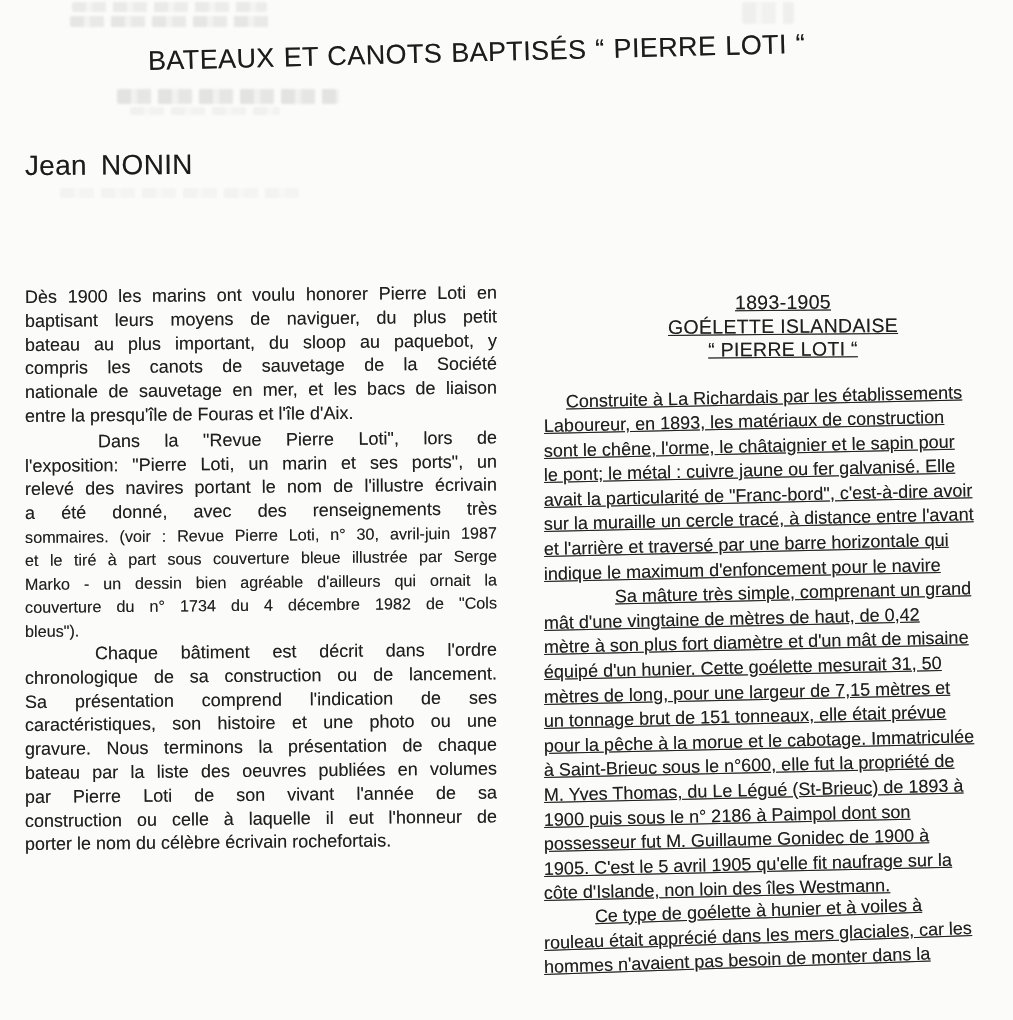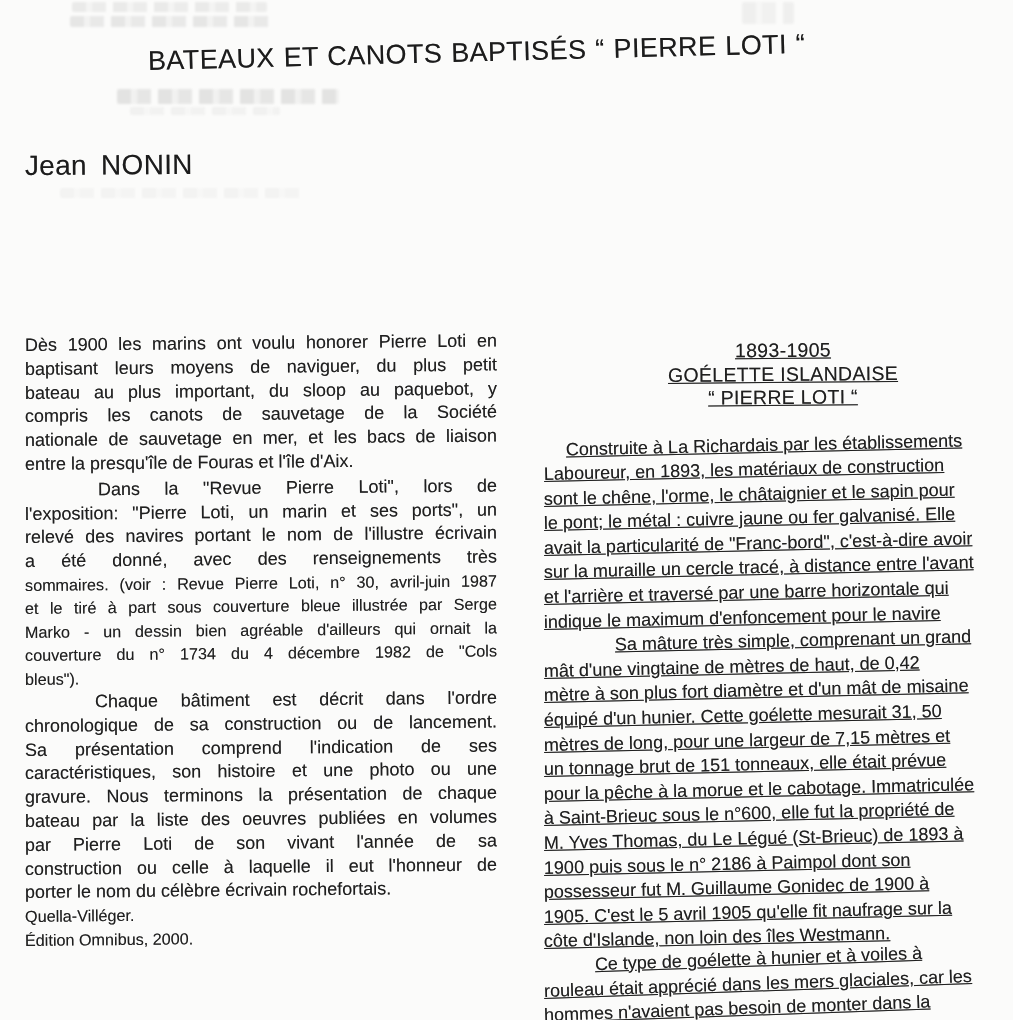--- a/index.html
+++ b/index.html
@@ -20,21 +20,21 @@
     position:absolute;left:148px;top:46px;font-size:27px;letter-spacing:.4px;
     word-spacing:1px;white-space:nowrap;color:#1c1c1c;
     transform:rotate(-1.5deg);transform-origin:0 50%;
     text-shadow:0 0 .5px rgba(25,25,25,.55);
   }
   .author{
     position:absolute;left:25px;top:150px;font-size:28px;letter-spacing:.3px;
     word-spacing:6px;color:#1c1c1c;transform:rotate(-0.4deg);transform-origin:0 50%;
     text-shadow:0 0 .5px rgba(25,25,25,.5);
   }
-  .col{position:absolute;text-shadow:0 0 .5px rgba(25,25,25,.5);margin-top:48px;}
+  .col{position:absolute;text-shadow:0 0 .5px rgba(25,25,25,.5);}
   .col-left{left:25px;top:286px;width:472px;}
   .col-right{left:544px;top:293px;width:478px;text-decoration:underline;}
   .block{position:relative;}
   .col-left .block:nth-child(2){margin-top:2px;}
   .col-right .block:nth-child(2){margin-top:26px;}
   .tline{position:relative;}
   .body .tline{font-size:18px;}
   .small .tline{font-size:16.2px;}
   .col-left .body .tline{line-height:23.8px;}
   .col-left .small .tline{line-height:23.4px;}
@@ -91,24 +91,20 @@
         <div class="tline just" style="text-indent: 70px;">Chaque bâtiment est décrit dans l'ordre</div>
         <div class="tline just">chronologique de sa construction ou de lancement.</div>
         <div class="tline just">Sa présentation comprend l'indication de ses</div>
         <div class="tline just">caractéristiques, son histoire et une photo ou une</div>
         <div class="tline just">gravure. Nous terminons la présentation de chaque</div>
         <div class="tline just">bateau par la liste des oeuvres publiées en volumes</div>
         <div class="tline just">par Pierre Loti de son vivant l'année de sa</div>
         <div class="tline just">construction ou celle à laquelle il eut l'honneur de</div>
         <div class="tline just last">porter le nom du célèbre écrivain rochefortais.</div>
       </div>
-      <div class="block small">
-        <div class="tline">Quella-Villéger.</div>
-        <div class="tline">Édition Omnibus, 2000.</div>
-      </div>
     </div>
 
   <div class="col col-right">
       <div class="block heading">
         <div class="tline">1893-1905</div>
         <div class="tline">GOÉLETTE ISLANDAISE</div>
         <div class="tline">“ PIERRE LOTI “</div>
       </div>
       <div class="block body">
         <div class="tline" style="text-indent: 22px;">Construite à La Richardais par les établissements</div>

